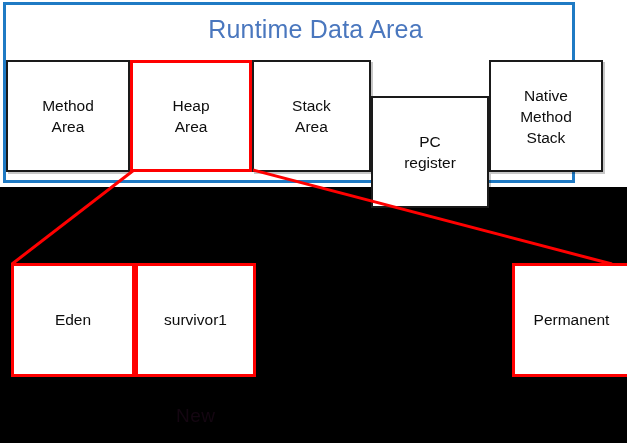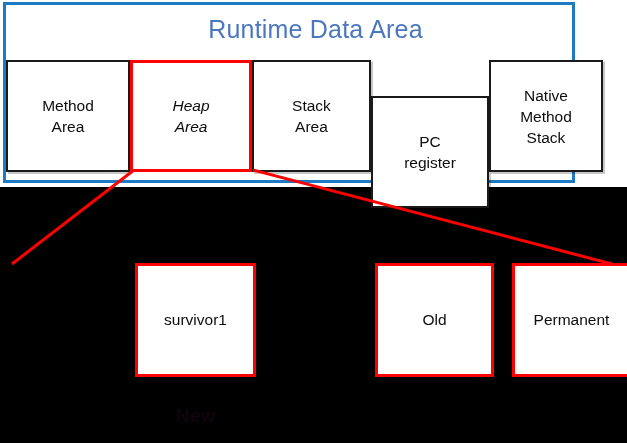--- a/index.html
+++ b/index.html
@@ -68,21 +68,20 @@
     display: flex;
     align-items: center;
     justify-content: center;
     text-align: center;
     box-shadow: 2px 2px 0 rgba(0,0,0,0.22);
   }
   .area-cell.highlight {
     border: 3px solid #FF0000;
     box-shadow: none;
     z-index: 5;
-    font-style: italic;
   }
   .area-label {
     font-size: 15.5px;
     line-height: 21px;
     color: #0d0d0d;
     white-space: pre-line;
   }
 
   
   .connector-svg {
@@ -165,25 +164,25 @@
         </div>
       </div>
   </div>
 
   <svg class="connector-svg" viewBox="0 0 627 443" xmlns="http://www.w3.org/2000/svg">
     <line id="conn-left" stroke="#FF0000" stroke-width="3" x1="134" y1="170" x2="12" y2="264"></line>
     <line id="conn-right" stroke="#FF0000" stroke-width="3" x1="253" y1="170" x2="612" y2="264"></line>
   </svg>
 
   <div class="heap-row">
+      <div class="heap-cell" style="left: 0px; width: 124px;">
+        <div class="heap-label">Eden</div>
+      </div>
       <div class="heap-cell" style="left: 124px; width: 121px; align-items: center;">
         <div class="heap-label">survivor1</div>
-      </div>
-      <div class="heap-cell" style="left: 364px; width: 119px;">
-        <div class="heap-label">Old</div>
       </div>
       <div class="heap-cell" style="left: 501px; width: 119px;">
         <div class="heap-label">Permanent</div>
       </div>
     </div>
 
   <div class="faint-caption">New</div>
 
 </div>
 

